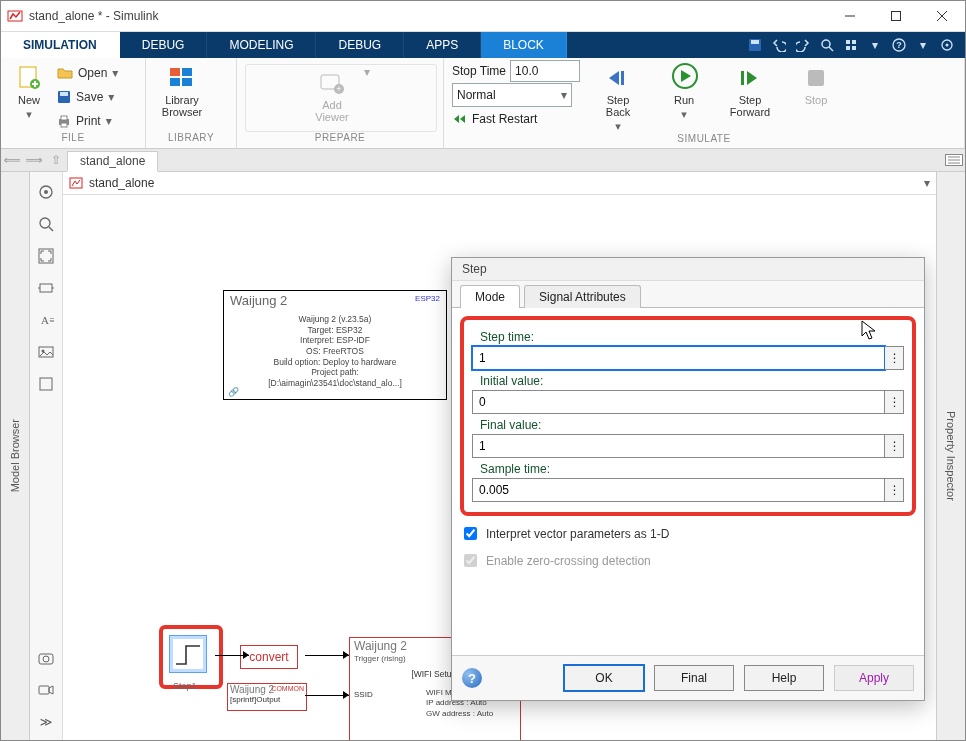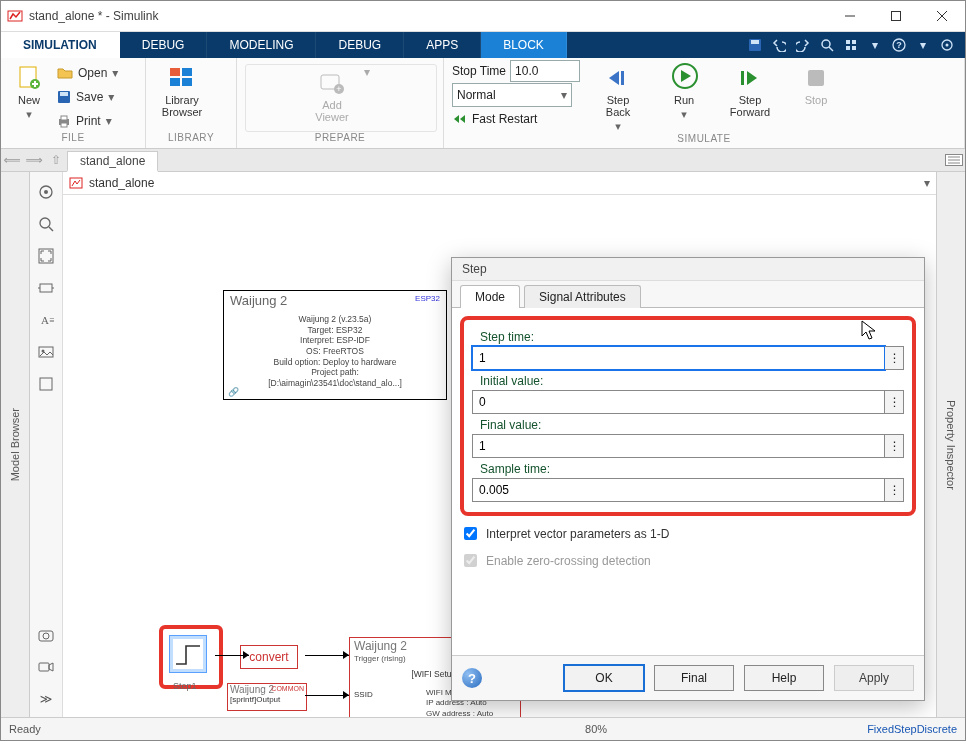--- a/index.html
+++ b/index.html
@@ -80,21 +80,21 @@
   .forminput{display:flex;align-items:stretch;height:24px}
   .forminput input{flex:1;border:1px solid #888;padding:0 6px;font-size:12px;font-family:inherit;outline:none}
   .forminput input.focus{border:1px solid #1a73e8;box-shadow:0 0 0 1px #1a73e8}
   .forminput .dots{width:18px;border:1px solid #888;border-left:none;background:#f3f3f3;display:flex;align-items:center;justify-content:center;font-size:12px;letter-spacing:-1px}
   .checkrow{display:flex;align-items:center;gap:6px;margin-top:8px;color:#333}
   .checkrow.disabled{color:#999}
   .dlg-footer{height:44px;border-top:1px solid #ccc;display:flex;align-items:center;padding:0 10px;gap:10px;background:#f7f7f7}
   .dlg-footer .spacer{flex:1}
   .dlg-btn{min-width:78px;height:24px;border:1px solid #888;background:#f2f2f2;display:flex;align-items:center;justify-content:center;font-size:12px}
   .dlg-btn.primary{border:1px solid #1a6fd6;box-shadow:0 0 0 1px #1a6fd6}
-  .dlg-btn.disabled{color:#404040;border-color:#ccc;background:#eee}
+  .dlg-btn.disabled{color:#a21caf;border-color:#ccc;background:#eee}
   .helpicon{width:20px;height:20px;border-radius:50%;background:radial-gradient(circle at 30% 30%,#8fbff2,#2a6cc0);display:flex;align-items:center;justify-content:center;color:#fff;font-weight:bold;font-size:13px}
   
   svg{display:block}
   .chip{font-size:8px;color:#33d}
   .cursor{position:absolute;left:860px;top:148px;pointer-events:none}
 </style>
 </head>
 <body>
 
 <div class="window">
@@ -550,19 +550,13 @@
         <span class="vtext">Property Inspector</span>
       </div>
 
     <span class="cursor">
         <svg width="16" height="20">
           <path d="M1 1l0 15 4-4 3 7 3-1-3-7h6z" fill="#fff" stroke="#000" stroke-width="1"></path>
         </svg>
       </span>
   </div>
 
-  <div class="statusbar">
-    <span>Ready</span>
-    <span class="spacer"></span>
-    <span style="margin-right:260px">80%</span>
-    <span class="solver">FixedStepDiscrete</span>
-  </div>
 </div>
 
 </body></html>

